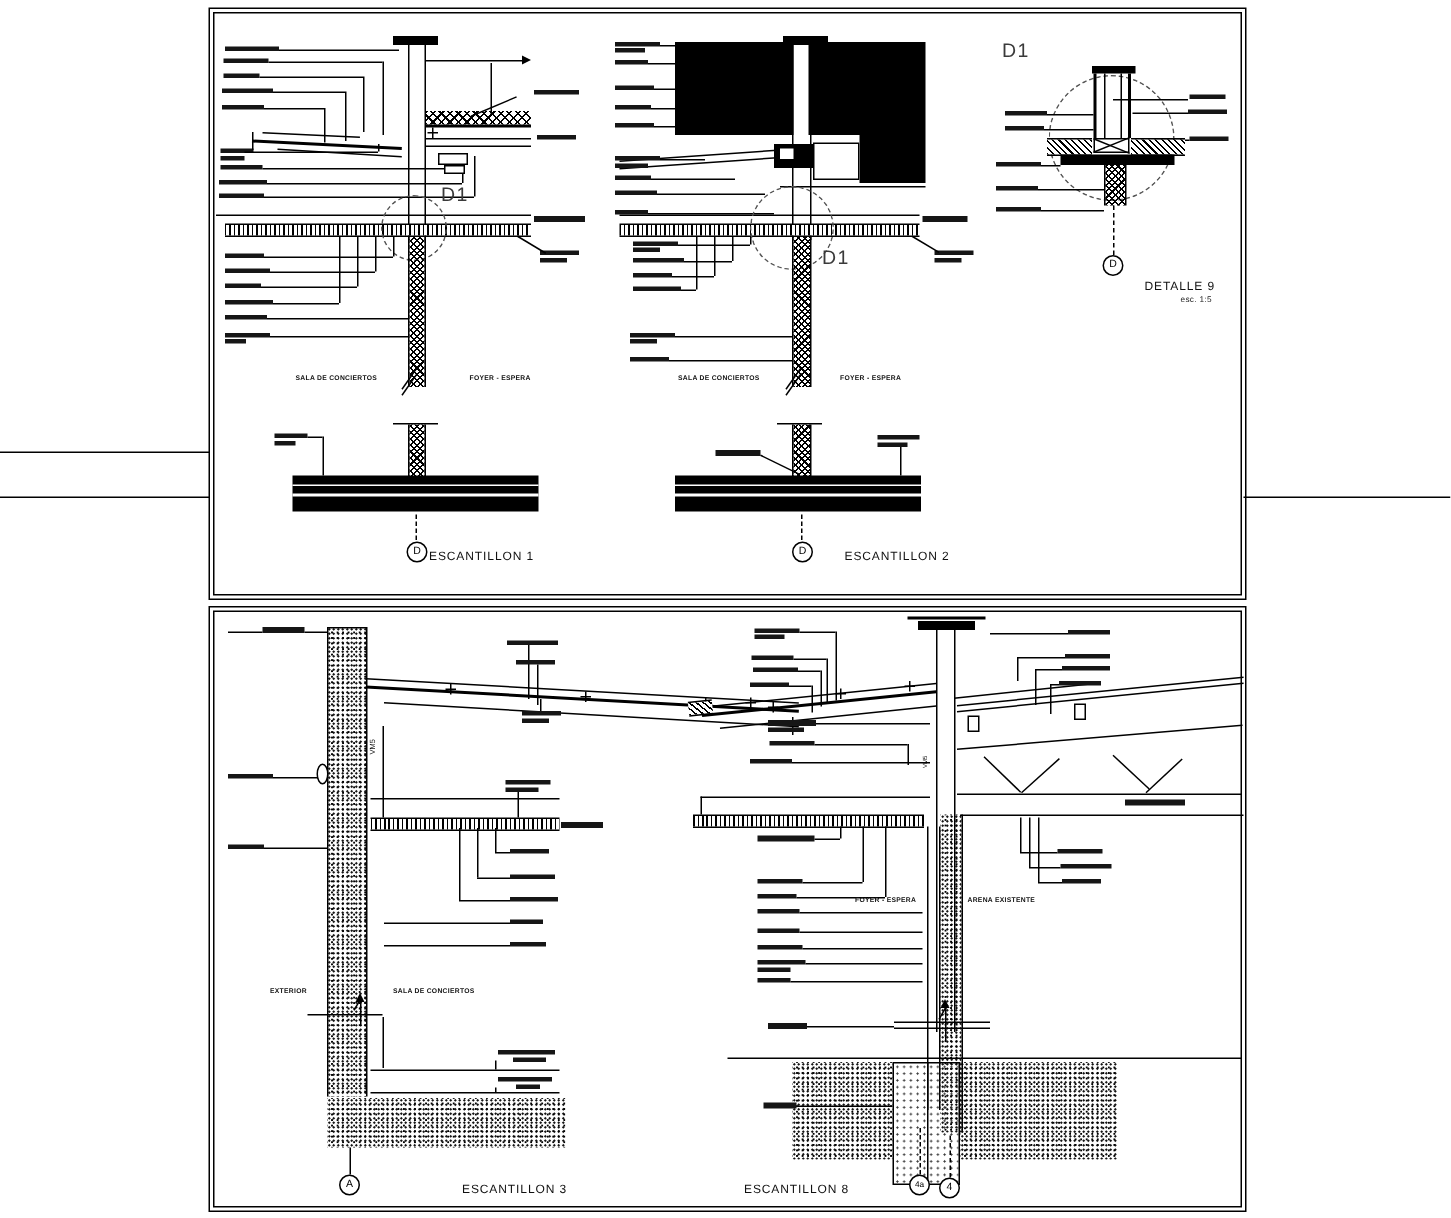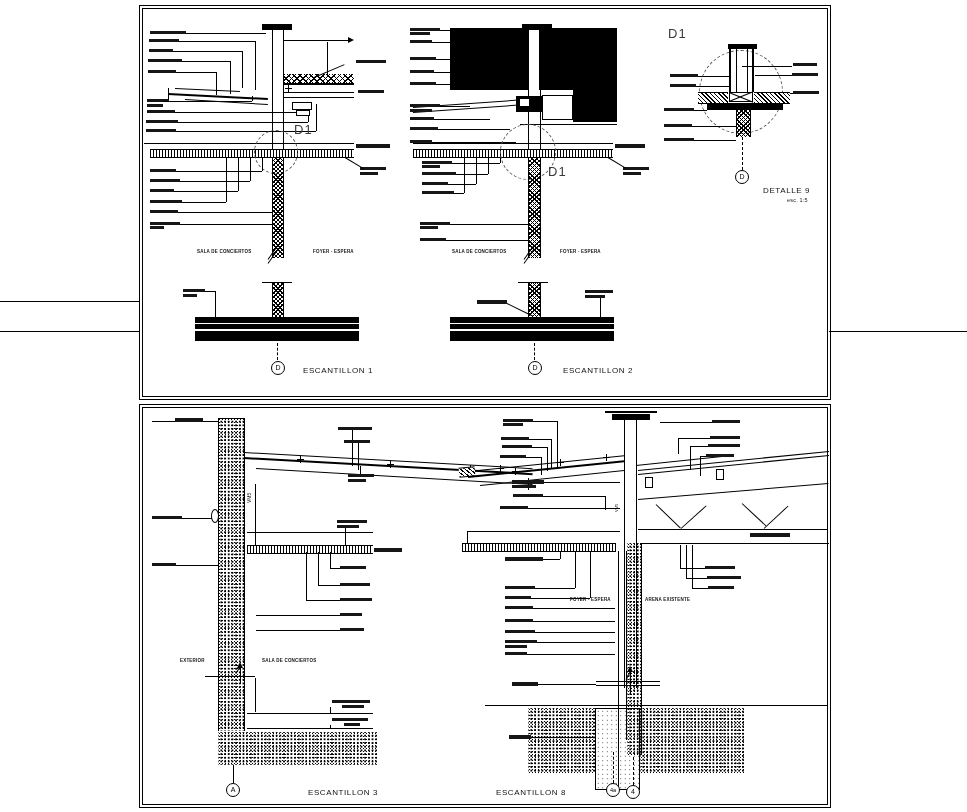--- a/index.html
+++ b/index.html
@@ -154,21 +154,21 @@
 <b class="cx" style="left:273px;top:283px;width:10px;height:35px"></b>
 <b class="sm" style="left:183px;top:289px;width:22px"></b>
 <b class="sm" style="left:183px;top:294px;width:14px"></b>
 <b class="h" style="left:205px;top:291px;width:10px"></b>
 <b class="v" style="left:215px;top:291px;height:26px"></b>
 <b class="k" style="left:195px;top:317px;width:164px;height:24px"></b>
 <b class="w" style="left:195px;top:323px;width:164px;height:1px"></b>
 <b class="w" style="left:195px;top:329px;width:164px;height:2px"></b>
 <b class="dv" style="left:277px;top:343px;height:17px"></b>
 <s class="mk" style="left:271px;top:361px">D</s>
-<s class="tt" style="left:303px;top:366px">ESCANTILLON 1</s>
+<s class="tt" style="left:286px;top:366px">ESCANTILLON 1</s>
 
 <b class="region" style="left:405px;top:10px;width:260px;height:385px"></b>
 <b class="k" style="left:522px;top:24px;width:30px;height:6px"></b>
 <b class="k" style="left:450px;top:28px;width:167px;height:62px"></b>
 <b class="k" style="left:573px;top:90px;width:44px;height:32px"></b>
 <b class="w" style="left:529px;top:30px;width:10px;height:130px"></b>
 <b class="v" style="left:528px;top:30px;height:130px"></b>
 <b class="v" style="left:540px;top:30px;height:130px"></b>
 <b class="r" style="left:413px;top:107px;width:113px;transform:rotate(-4deg)"></b>
 <b class="r" style="left:413px;top:112px;width:113px;transform:rotate(-4deg)"></b>

